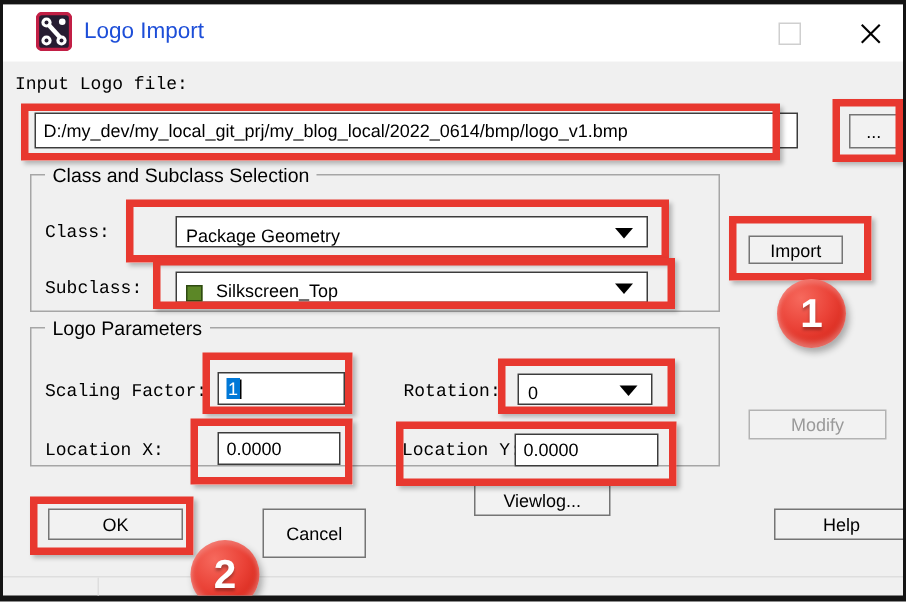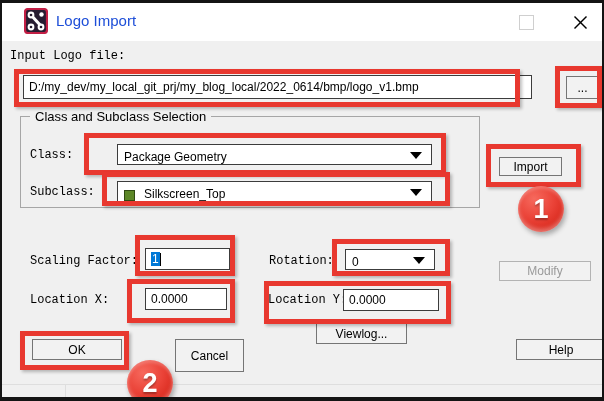--- a/index.html
+++ b/index.html
@@ -87,40 +87,43 @@
   <div class="combo" style="left:115px;top:178px;width:315px;height:21px;">
     <span class="swatch" style="background: rgb(92, 135, 39);"></span>
     <span>Silkscreen_Top</span>
     <span class="arrow"></span>
   </div>
 
   <div class="btn" style="left:497px;top:154px;width:63px;height:19px;">
     <span>Import</span>
   </div>
 
+  <div class="group" style="left:18px;top:215px;width:460px;height:93px;">
+    <span class="legend">Logo Parameters</span>
+  </div>
   <span class="lbl" style="left:28px;top:251px;">Scaling Factor:</span>
   <div class="tinput" style="left:143px;top:245px;width:85px;height:22px;">
     <span class="sel">1</span>
       <span class="caret"></span>
   </div>
   <span class="lbl" style="left:267px;top:251px;">Rotation:</span>
   <div class="combo" style="left:343px;top:246px;width:90px;height:21px;">
     <span>0</span>
     <span class="arrow"></span>
   </div>
   <span class="lbl" style="left:28px;top:290px;">Location X:</span>
   <div class="tinput" style="left:143px;top:285px;width:82px;height:22px;">
     <span>0.0000</span>
   </div>
   <span class="lbl" style="left:266px;top:290px;">Location Y:</span>
   <div class="tinput" style="left:341px;top:286px;width:96px;height:22px;">
     <span>0.0000</span>
   </div>
 
-  <div class="btn disabled" style="left:497px;top:258px;width:92px;height:20px;">
+  <div class="btn disabled" style="left:497px;top:270px;width:92px;height:20px;">
     <span>Modify</span>
   </div>
 
   <div class="btn" style="left:30px;top:336px;width:90px;height:21px;">
     <span>OK</span>
   </div>
   <div class="btn" style="left:173px;top:336px;width:69px;height:33px;">
     <span>Cancel</span>
   </div>
   <div class="btn" style="left:314px;top:320px;width:91px;height:21px;">

